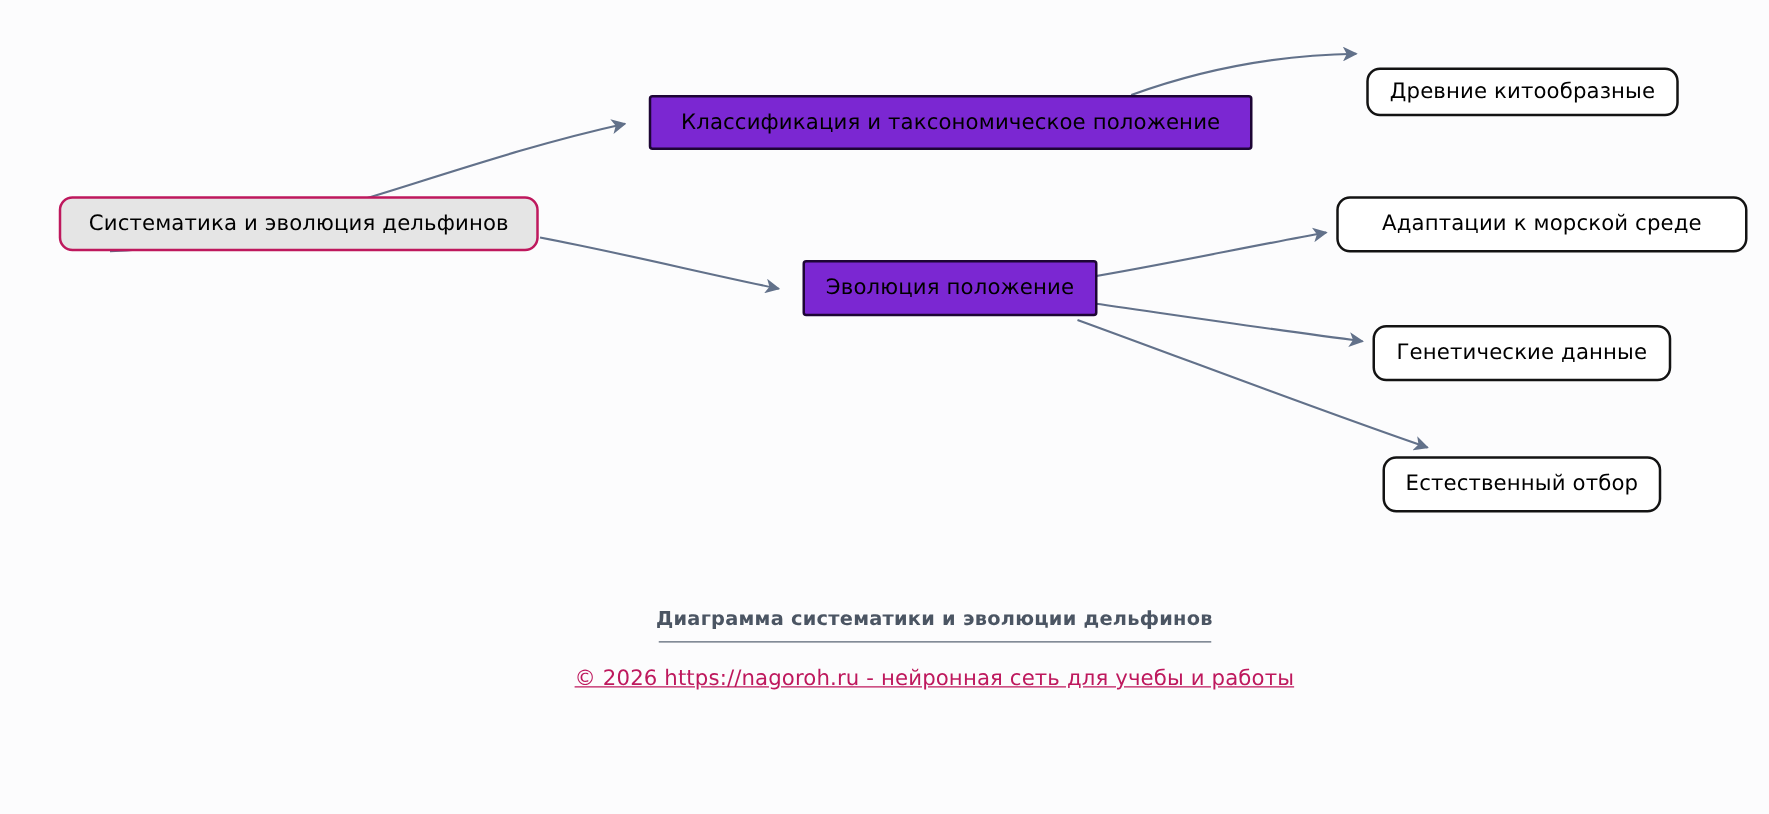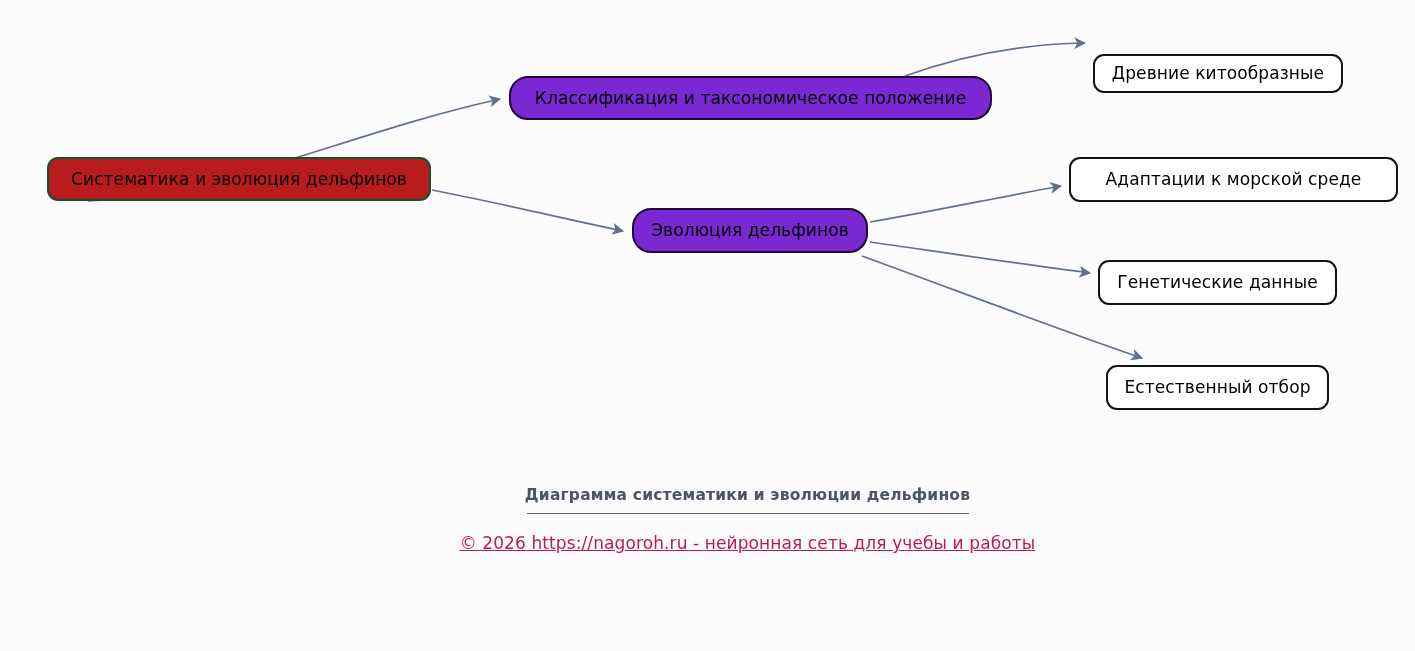--- a/index.html
+++ b/index.html
@@ -35,28 +35,29 @@
     display: flex;
     align-items: center;
     justify-content: center;
     white-space: nowrap;
     font-size: 17px;
     line-height: 1;
     color: #000000;
     letter-spacing: 0.1px;
   }
   .node-root {
-    background: #b91c1c;
-    border: 2px solid #14532d;
+    background: #e5e5e5;
+    border: 2px solid #be185d;
     border-radius: 11px;
   }
   .node-branch {
     background: #7b27d2;
     border: 2px solid #1d0535;
-    border-radius: 19px;
+    border-radius: 3px;
+    margin-left: 10px;
   }
   .node-leaf {
     background: #ffffff;
     border: 2px solid #131313;
     border-radius: 11px;
   }
   
   #node-root        { left: 47px;   top: 157px; width: 384px; height: 44px; }
   #node-class       { left: 509px;  top: 76px;  width: 483px; height: 44px; }
   #node-evolution   { left: 632px;  top: 208px; width: 236px; height: 45px; }
@@ -115,21 +116,21 @@
 
     <path d="M 870 242 C 940 252 1020 264 1090 273" fill="none" stroke="#62718a" stroke-width="1.7" marker-end="url(#arrowhead)"></path>
 
     <path d="M 862 256 C 950 288 1060 330 1142 358" fill="none" stroke="#62718a" stroke-width="1.7" marker-end="url(#arrowhead)"></path>
   </svg>
 
   <div class="node node-root" id="node-root">Систематика и эволюция дельфинов</div>
 
   <div class="node node-branch" id="node-class">Классификация и таксономическое положение</div>
 
-  <div class="node node-branch" id="node-evolution">Эволюция дельфинов</div>
+  <div class="node node-branch" id="node-evolution">Эволюция положение</div>
 
   <div class="node node-leaf" id="node-ancient">Древние китообразные</div>
 
   <div class="node node-leaf" id="node-adapt">Адаптации к морской среде</div>
 
   <div class="node node-leaf" id="node-genetic">Генетические данные</div>
 
   <div class="node node-leaf" id="node-selection">Естественный отбор</div>
 
   <div id="footer">

